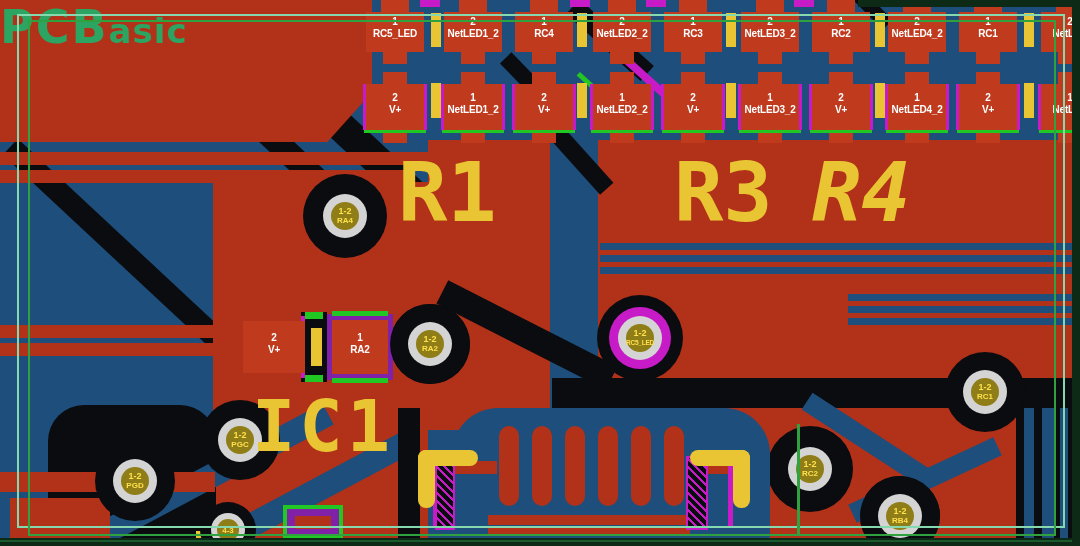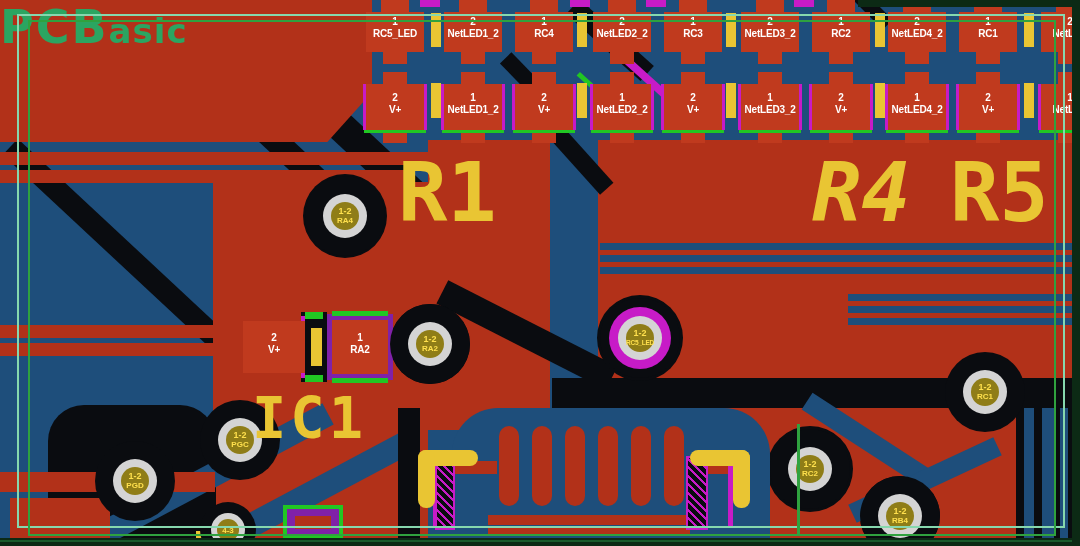--- a/index.html
+++ b/index.html
@@ -396,23 +396,23 @@
         <i class="core"></i>
         <span class="vl">
           <span>4-3</span>
           <span class="net"></span>
         </span>
       </div>
     </div>
 
   <div id="silk">
     <span class="silk big" style="left:398px;top:152px;">R1</span>
+    <span class="silk big" style="left:674px;top:152px;">R3</span>
     <span class="silk big" style="left:812px;top:152px;font-style:italic;">R4</span>
-    <span class="silk big" style="left:950px;top:152px;">R5</span>
-    <span class="silk" style="left:252px;top:390px;font-size:57px;letter-spacing:4px;">IC1</span>
+    <span class="silk" style="left:252px;top:390px;font-size:72px;letter-spacing:4px;">IC1</span>
   </div>
 
   <div id="logo-box">
     <span class="lg1">PCB</span><span class="lg2">asic</span>
   </div>
 
   <div id="outline">
     <div class="oline" style="left:17px;top:14px;width:1044px;height:510px;"></div>
     <div class="oline" style="left:28px;top:20px;width:1024px;height:512px;border-color:var(--outline-green);"></div>
     <div class="abs" style="left:797px;top:424px;width:3px;height:112px;background:var(--outline-green);"></div>

